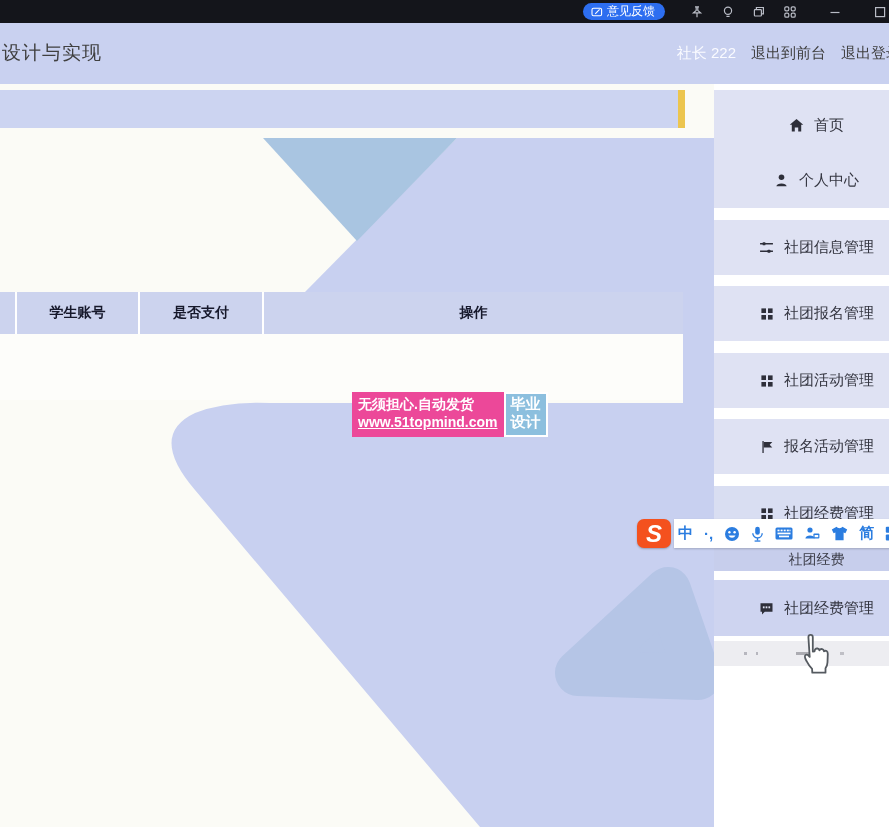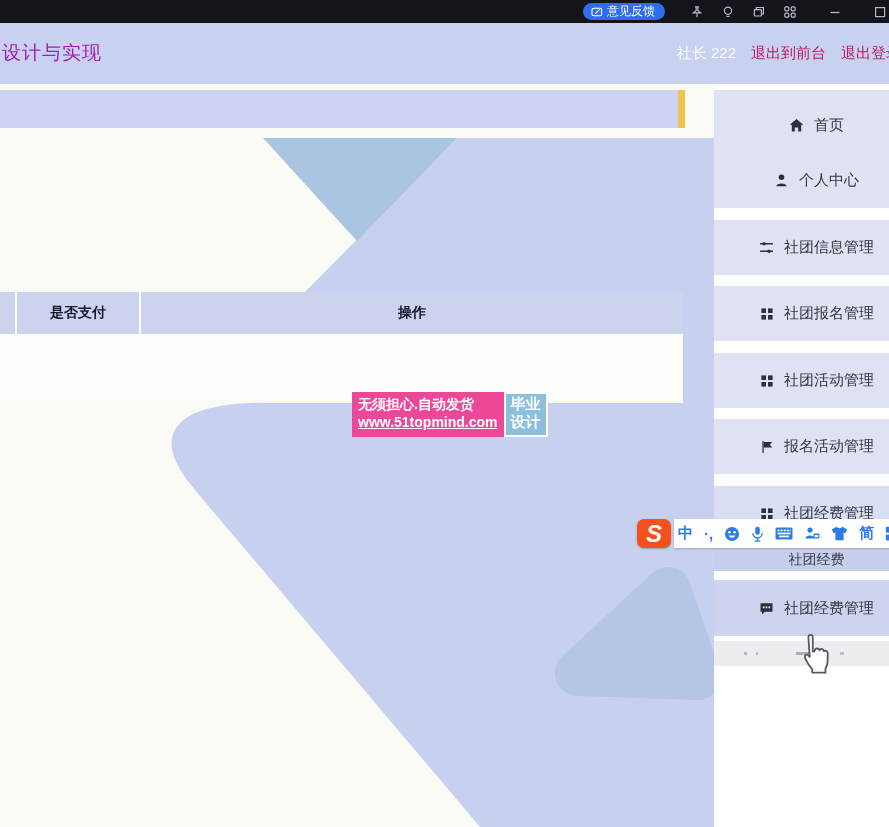--- a/index.html
+++ b/index.html
@@ -9,23 +9,23 @@
   
   .titlebar{position:absolute;left:0;top:0;width:889px;height:23px;background:#14151b;border-bottom:1px solid #0369a1;display:flex;align-items:center;justify-content:flex-end;}
   .feedback-pill{display:flex;align-items:center;gap:4px;background:#2d6ef0;color:#fff;border-radius:11px;height:17px;padding:0 10px 0 8px;font-size:12px;margin-right:24px;cursor:pointer;}
   .tb-icons{display:flex;align-items:center;gap:16px;margin-right:2px;}
   .tb-icons .tbi{width:15px;height:15px;display:inline-flex;align-items:center;justify-content:center;}
   .tb-icons .tbi.space{margin-left:14px;}
   .tbi svg{stroke:#b9bcc6;fill:none;stroke-width:1.2;}
 
   
   .appheader{position:absolute;left:0;top:23px;width:889px;height:61px;background:#c9d1f0;border-bottom:2px solid #e0e0e4;}
-  .app-title{position:absolute;left:2px;top:17px;font-size:19px;color:#a21caf;letter-spacing:1px;}
+  .app-title{position:absolute;left:2px;top:17px;font-size:19px;color:#404040;letter-spacing:1px;}
   .header-right{position:absolute;right:-12px;top:0;height:61px;display:flex;align-items:center;gap:15px;font-size:15px;color:#fafbff;white-space:nowrap;}
-  .header-right a{color:#be185d;text-decoration:none;cursor:pointer;}
+  .header-right a{color:#404040;text-decoration:none;cursor:pointer;}
 
   
   .content{position:absolute;left:0;top:84px;width:714px;height:743px;background:#fbfbf6;overflow:hidden;}
   .bg-shapes{position:absolute;left:0;top:1px;}
   .tabstrip{position:absolute;left:0;top:6px;width:678px;height:38px;background:#ccd4f1;}
   .tab-accent{position:absolute;left:678px;top:6px;width:7px;height:38px;background:#ecc54f;cursor:pointer;}
 
   .thead{position:absolute;left:0;top:208px;width:683px;height:42px;display:flex;background:#ffffff;}
   .th{background:#ccd3ee;display:flex;align-items:center;justify-content:center;font-size:14px;font-weight:bold;color:#16182b;}
   .th + .th{margin-left:2px;}
@@ -129,20 +129,21 @@
       <polygon points="263,53 457,53 357,156" fill="#a9c5e1"></polygon>
       <path d="M 480 742 L 195 405 Q 148 350 195 328 Q 225 316 270 318 L 714 318 L 714 742 Z" fill="#c8d0f0"></path>
       <path d="M 578 588 L 668 505 L 698 592 Z" fill="#b5c5e6" stroke="#b5c5e6" stroke-width="46" stroke-linejoin="round"></path>
     </svg>
 
     <div class="tabstrip"></div>
     <div class="tab-accent"></div>
 
     <div class="thead">
       <div class="th th-0"></div>
+      <div class="th th-1">学生账号</div>
       <div class="th th-3">是否支付</div>
       <div class="th th-4">操作</div>
     </div>
     <div class="tbody-row"></div>
 
     <div class="watermark">
       <div class="wm-left">
         <div>无须担心.自动发货</div>
         <div class="wm-url">www.51topmind.com</div>
       </div>

